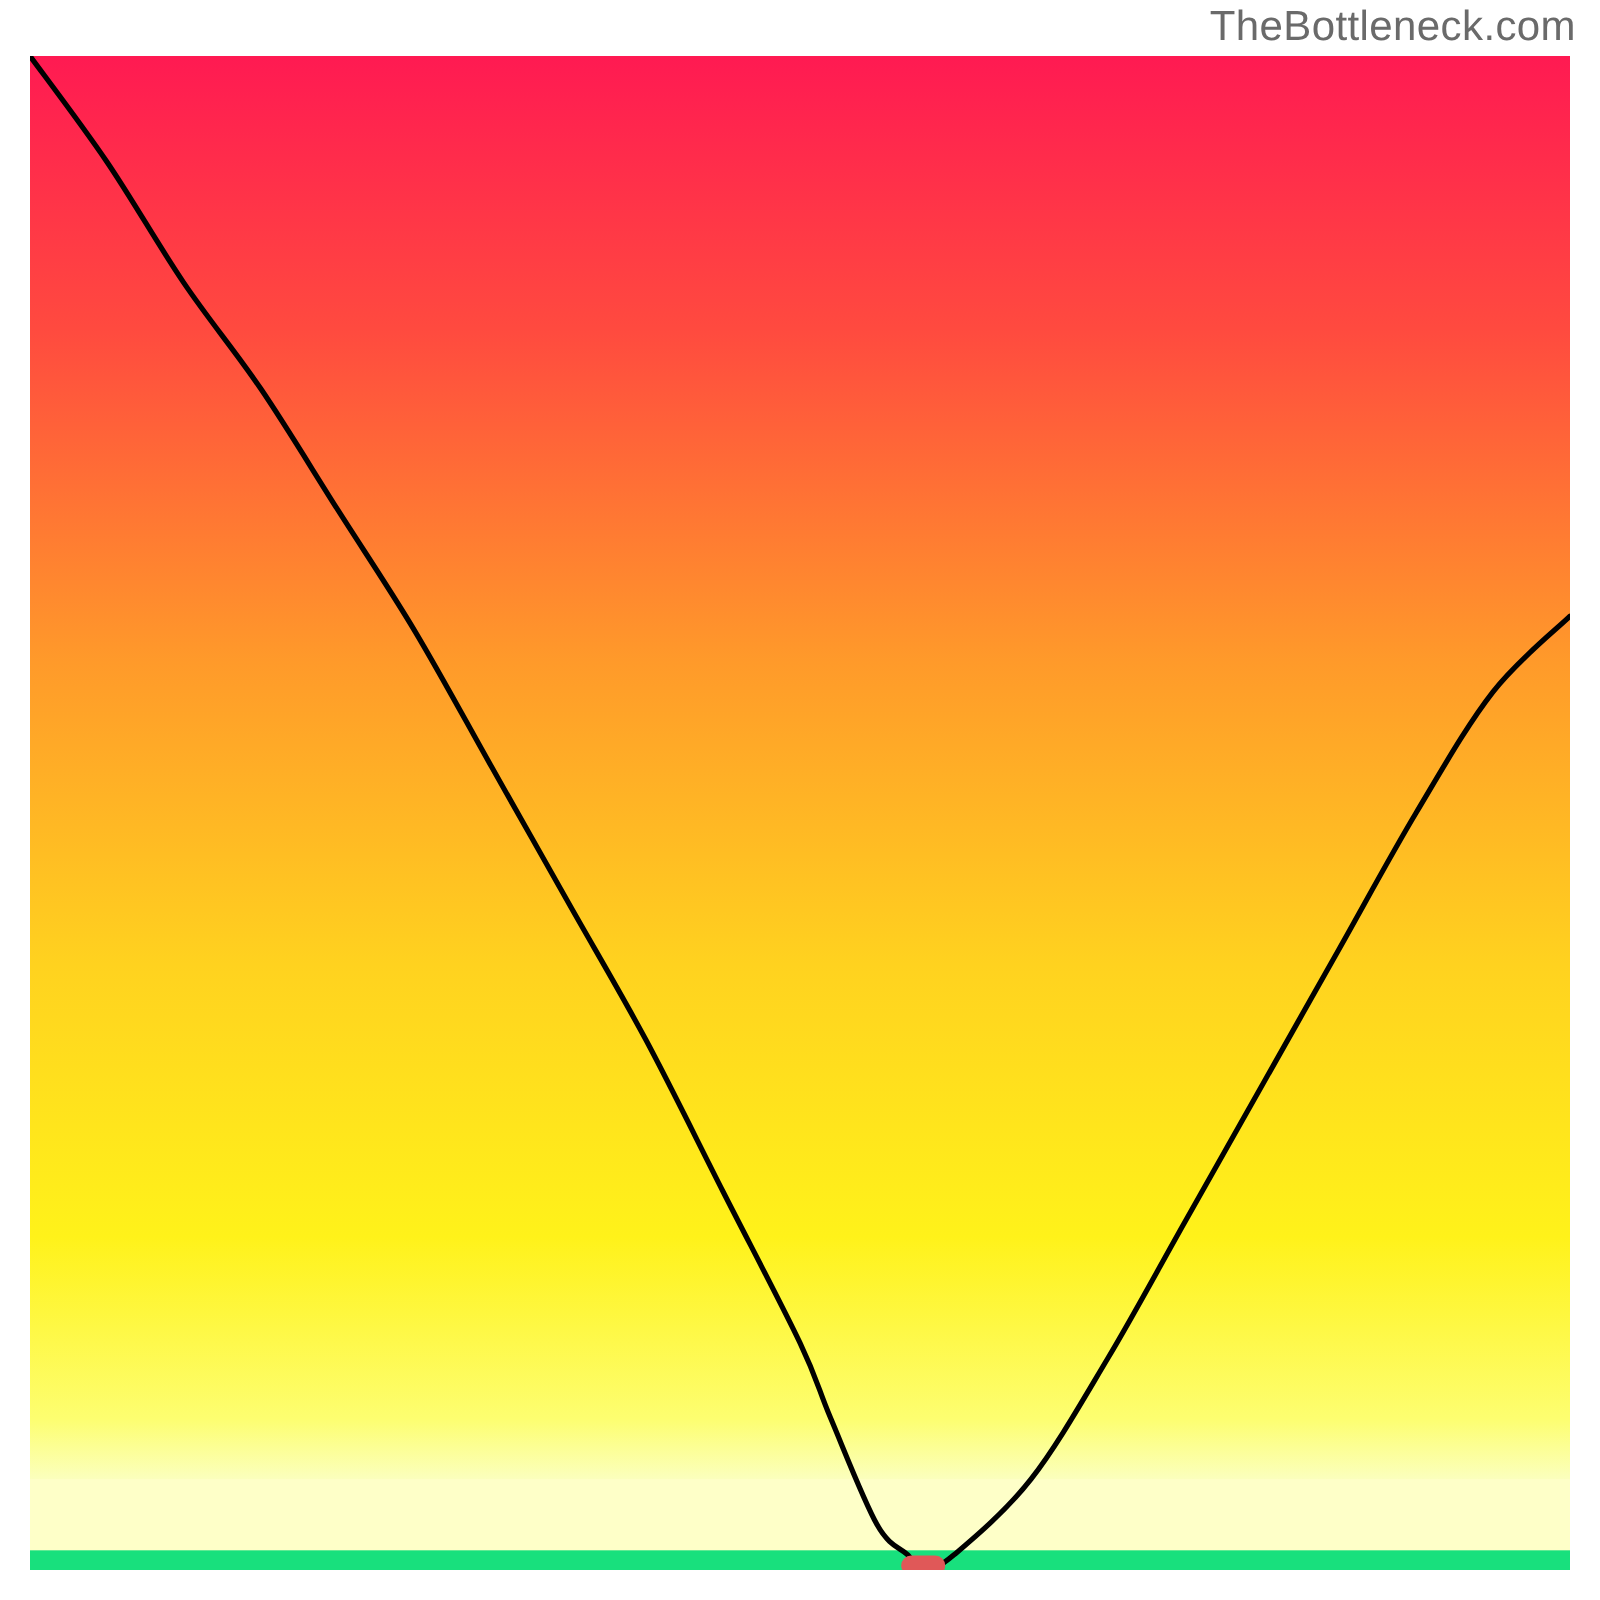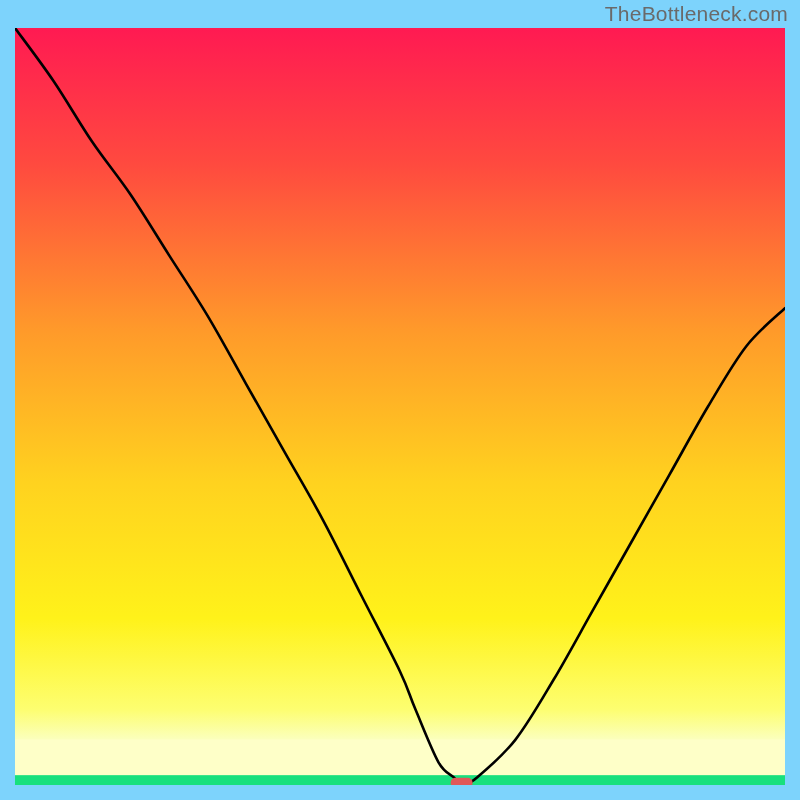--- a/index.html
+++ b/index.html
@@ -8,21 +8,21 @@
     width: 800px;
     height: 800px;
     background: #000;
     overflow: hidden;
     font-family: Arial, Helvetica, sans-serif;
   }
   .frame {
     position: relative;
     width: 800px;
     height: 800px;
-    background: #7dd3fc;
+    background: #ffffff;
   }
   .watermark {
     position: absolute;
     top: 2px;
     right: 12px;
     color: #6a6a6a;
     font-size: 21px;
     font-weight: 500;
     letter-spacing: 0.2px;
     z-index: 10;

